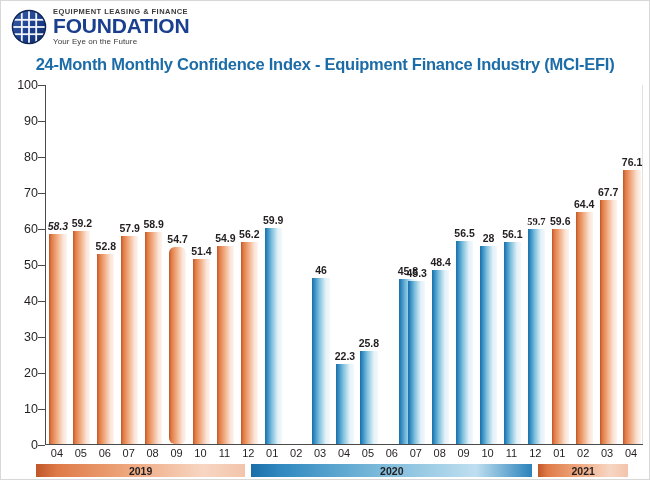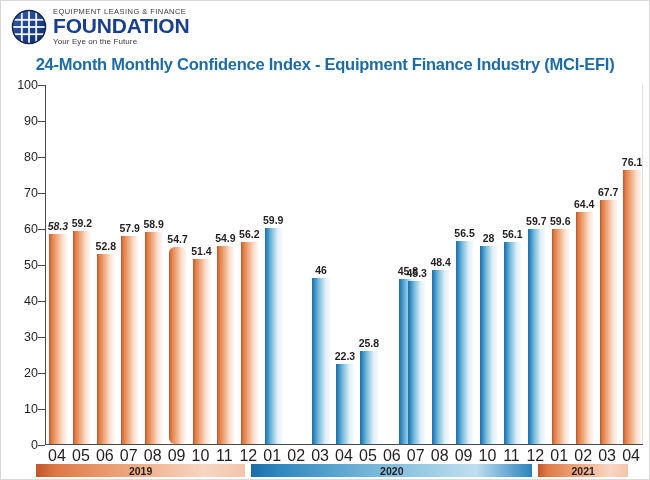--- a/index.html
+++ b/index.html
@@ -16,21 +16,21 @@
     background: #ffffff;
     border: 1px solid #d8d8d8;
   }
 
   
   .logo { position: absolute; left: 10px; top: 6px; height: 40px; display: flex; align-items: center; }
   .logo-globe { width: 36px; height: 36px; margin-right: 6px; flex: none; }
   .logo-text { display: flex; flex-direction: column; justify-content: center; line-height: 1; }
   .logo-top {
     font-size: 7.5px; letter-spacing: 0.45px; color: #3a3a3a;
-    font-weight: normal; margin-bottom: 1px;
+    font-weight: bold; margin-bottom: 1px;
   }
   .logo-main {
     font-size: 21px; font-weight: bold; color: #1b3f8f;
     letter-spacing: -0.2px; line-height: 0.95;
   }
   .logo-tag { font-size: 8px; color: #3a3a3a; margin-top: 2px; letter-spacing: 0.1px; }
 
   
   .chart-title {
     position: absolute; left: 0; right: 0; top: 54px;
@@ -90,21 +90,21 @@
     font-size: 10.5px; font-weight: bold; color: #231f20;
     white-space: nowrap;
   }
 
   
   .xaxis {
     position: absolute; left: 44px; top: 446px; width: 598px; height: 16px;
   }
   .xtick-label {
     position: absolute; top: 0; text-align: right;
-    font-size: 16px; color: #231f20;
+    font-size: 11px; color: #231f20;
     transform: translateX(-50%);
   }
 
   
   .year-bands {
     position: absolute; left: 32px; top: 463px; width: 598px; height: 13px;
   }
   .year-band {
     position: absolute; top: 0; height: 13px;
     display: flex; align-items: center; justify-content: center;
@@ -268,21 +268,21 @@
         <div class="bar-slot" style="left: 430.56px; width: 23.92px;">
           <div class="bar blue" style="height: 198px;">
             <div class="bar-value">28</div>
           </div>
         </div>
         <div class="bar-slot" style="left: 454.48px; width: 23.92px;">
           <div class="bar blue" style="height: 201.96px;">
             <div class="bar-value">56.1</div>
           </div>
         </div>
-        <div class="bar-slot" style="left: 478.4px; width: 23.92px;">
+        <div class="bar-slot" style="left: 478.4px; width: 23.92px; font-family: Liberation Serif, serif;">
           <div class="bar blue" style="height: 214.92px;">
             <div class="bar-value">59.7</div>
           </div>
         </div>
         <div class="bar-slot" style="left: 502.32px; width: 23.92px;">
           <div class="bar orange" style="height: 214.56px;">
             <div class="bar-value">59.6</div>
           </div>
         </div>
         <div class="bar-slot" style="left: 526.24px; width: 23.92px;">

